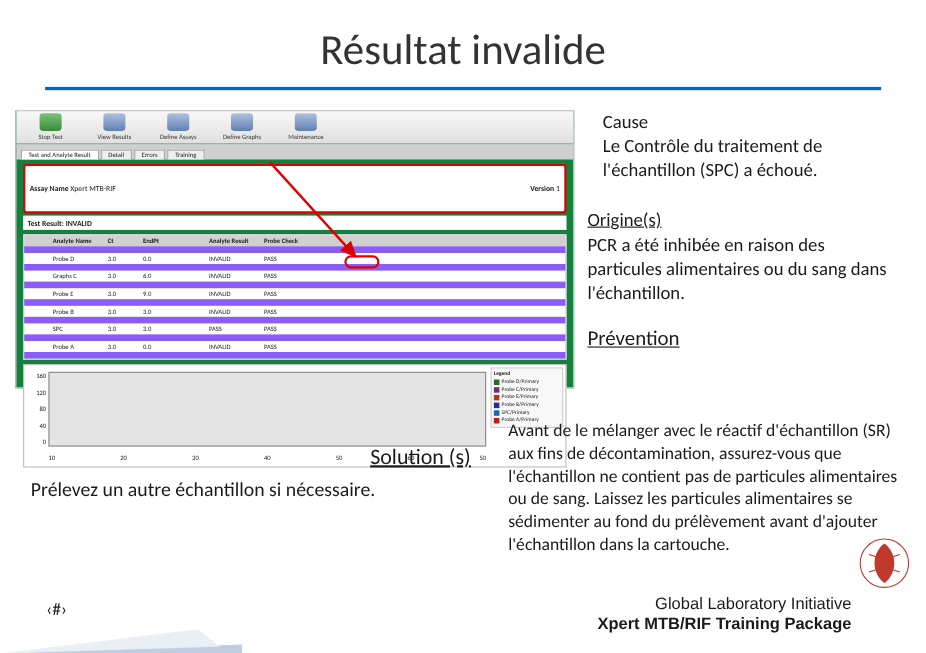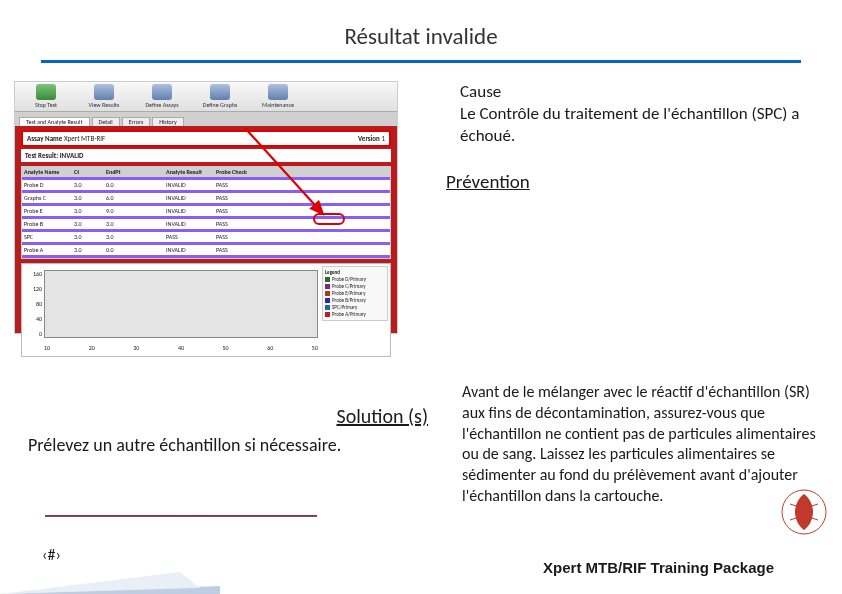--- a/index.html
+++ b/index.html
@@ -7,21 +7,21 @@
     width: 842px;
     height: 594px;
     font-family: Calibri, Arial, sans-serif;
     color: #1a1a1a;
     background: #fff;
     position: relative;
     overflow: hidden;
   }
   .title {
     text-align: center;
-    font-size: 23px;
+    font-size: 39px;
     font-weight: 400;
     color: #333;
     padding: 22px 0 10px;
     font-family: Calibri, Arial, sans-serif;
     border-radius: 22px;
   }
   .hr {
     height: 3px;
     background: #0066cc;
     width: 760px;
@@ -30,23 +30,23 @@
   .content {
     display: flex;
     padding: 0 26px 0 14px;
     gap: 12px;
   }
   .left-col {
     flex: 0 0 420px;
     position: relative;
   }
   .screenshot {
-    width: 384px;
+    width: 508px;
     height: 253px;
-    background: #b91c1c;
+    background: #15803d;
     border: 1px solid #ccc;
     position: relative;
     font-size: 7px;
   }
   .toolbar {
     height: 30px;
     background: linear-gradient(#f8f8f8, #e0e0e0);
     border-bottom: 1px solid #aaa;
     display: flex;
     align-items: center;
@@ -83,41 +83,42 @@
     border: 1px solid #aaa;
     border-bottom: none;
     padding: 0 6px;
   }
   .tab.on { background: #fff; }
   .assay-row {
     background: #fff;
     border: 2px solid #d00;
     border-radius: 3px;
     margin: 4px 6px 2px;
-    padding: 2px 4px;
+    padding: 16px 4px;
     font-size: 7px;
     display: flex;
     justify-content: space-between;
   }
   .result-row {
     background: #fff;
     margin: 0 6px 4px;
     padding: 2px 4px;
     font-size: 7px;
   }
   .table {
     background: #fff;
     margin: 0 6px;
     font-size: 6px;
     border: 1px solid #ccc;
   }
   .thead, .trow {
     display: grid;
     grid-template-columns: 50px 32px 60px 50px 38px;
-    border-bottom: 3px solid #8b5cf6;
+    border-bottom: 6px solid #8b5cf6;
+    padding-left: 24px;
   }
   .thead { background: #d0d0d0; font-weight: bold; }
   .tcell { padding: 1px 2px; white-space: nowrap; overflow: hidden; }
   .fail-circle {
     position: absolute;
     border: 2px solid #d00;
     border-radius: 10px;
     width: 32px;
     height: 12px;
     left: 298px;
@@ -271,21 +272,21 @@
           </div>
           <div class="tb-item">
             <div class="tb-ico ico-blue"></div>
             <div>Maintenance</div>
           </div>
         </div>
       <div class="tabs" id="tabs">
           <div class="tab on">Test and Analyte Result</div>
           <div class="tab">Detail</div>
           <div class="tab">Errors</div>
-          <div class="tab">History</div>
+          <div class="tab">Training</div>
         </div>
       <div class="assay-row">
         <span><b>Assay Name</b> <span>Xpert MTB-RIF</span></span>
         <span><b>Version</b> <span>1</span></span>
       </div>
       <div class="result-row">
         <b>Test Result:</b> <b>INVALID</b>
       </div>
       <div class="table">
         <div class="thead" id="thead">
@@ -405,20 +406,24 @@
         <line x1="0" y1="0" x2="78" y2="86" stroke="#d00" stroke-width="2.2" marker-end="url(#ah)"></line>
       </svg>
     </div>
   </div>
 
   <div class="right-col">
     <div class="cause-block">
       <div class="cause-head">Cause</div>
       <div>Le Contrôle du traitement de l'échantillon (SPC) a échoué.</div>
     </div>
+    <div class="origin-block">
+      <div class="sec-head">Origine(s)</div>
+      <div>PCR a été inhibée en raison des particules alimentaires ou du sang dans l'échantillon.</div>
+    </div>
     <div class="prev-head">Prévention</div>
   </div>
 </div>
 
 <div class="right2">Avant de le mélanger avec le réactif d'échantillon (SR) aux fins de décontamination, assurez-vous que l'échantillon ne contient pas de particules alimentaires ou de sang. Laissez les particules alimentaires se sédimenter au fond du prélèvement avant d'ajouter l'échantillon dans la cartouche.</div>
 
 <div class="solution">
   <div class="sol-head">Solution (s)</div>
   <div>Prélevez un autre échantillon si nécessaire.</div>
 </div>
@@ -432,14 +437,15 @@
 
 <div class="page-no">‹#›</div>
 
 <svg class="gli-logo" viewBox="0 0 48 48">
   <circle cx="24" cy="24" r="22" fill="#fff" stroke="#c0392b" stroke-width="1"></circle>
   <path d="M24 6 C30 10 33 18 33 24 C33 30 30 38 24 42 C18 38 15 30 15 24 C15 18 18 10 24 6Z" fill="#c0392b"></path>
   <path d="M10 16 Q24 22 38 16 M10 32 Q24 26 38 32" stroke="#c0392b" stroke-width="1" fill="none"></path>
 </svg>
 
 <div class="footer">
+  <div>Global Laboratory Initiative</div>
   <div class="bold">Xpert MTB/RIF Training Package</div>
 </div>
 
 </body></html>

